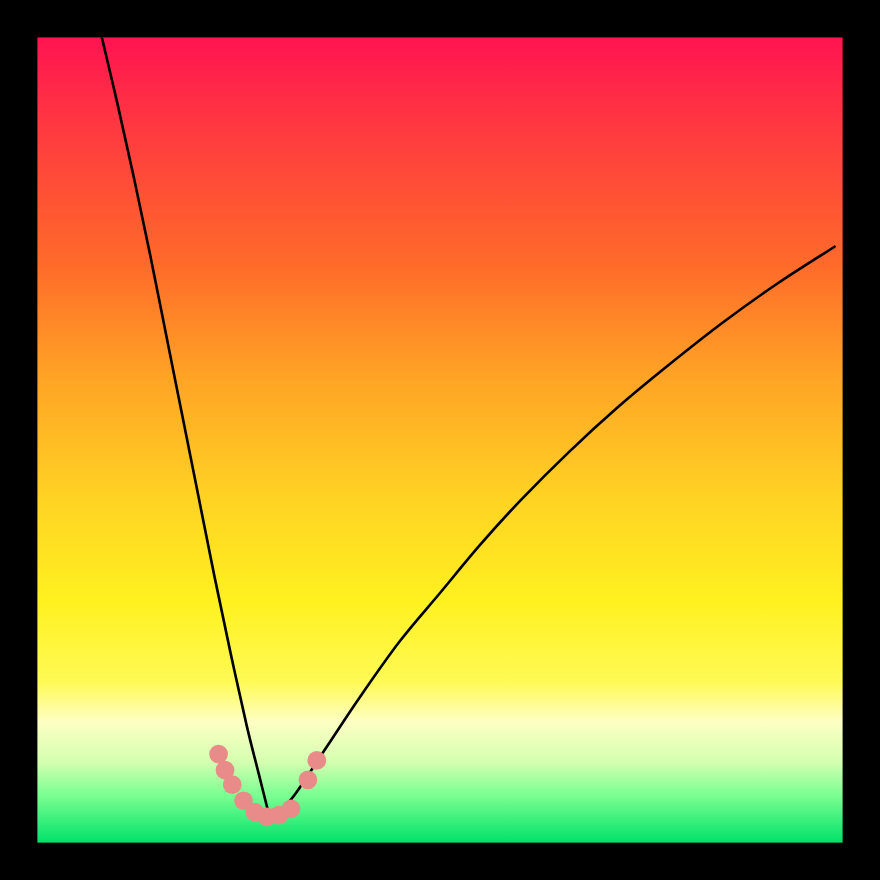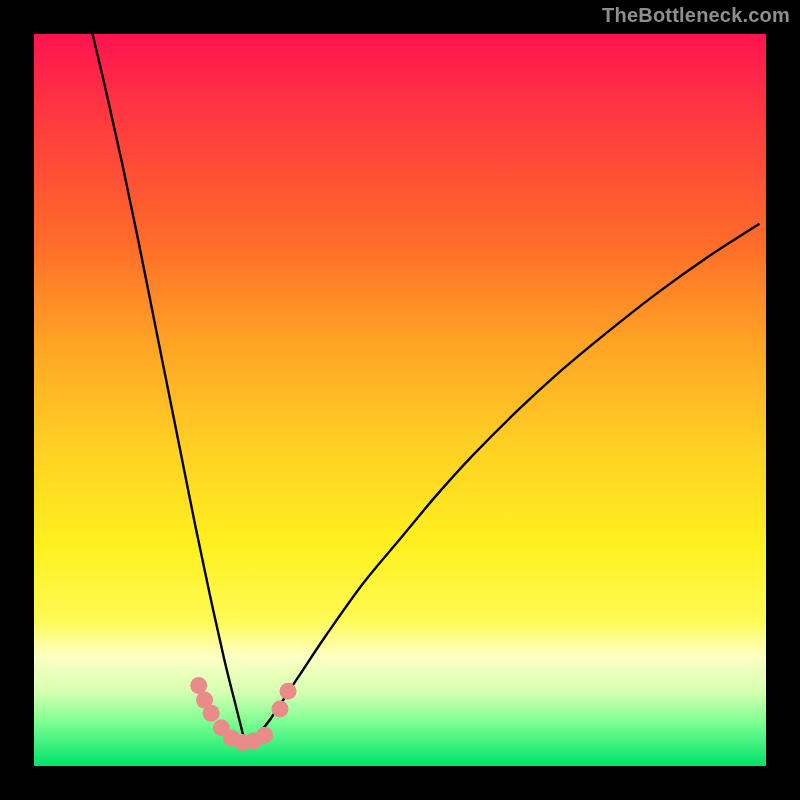--- a/index.html
+++ b/index.html
@@ -42,15 +42,14 @@
         <circle cx="221.392" cy="727.9359999999999" r="8.5" fill="#e98b88"></circle>
         <circle cx="231.64000000000001" cy="738.184" r="8.5" fill="#e98b88"></circle>
         <circle cx="242.61999999999998" cy="742.576" r="8.5" fill="#e98b88"></circle>
         <circle cx="253.6" cy="741.112" r="8.5" fill="#e98b88"></circle>
         <circle cx="264.58000000000004" cy="735.256" r="8.5" fill="#e98b88"></circle>
         <circle cx="279.952" cy="708.904" r="8.5" fill="#e98b88"></circle>
         <circle cx="288.004" cy="691.336" r="8.5" fill="#e98b88"></circle>
       </g>
 </svg>
 
-<div id="wm">TheBottleneck.com</div>
 
 </div>
 
 </body></html>

